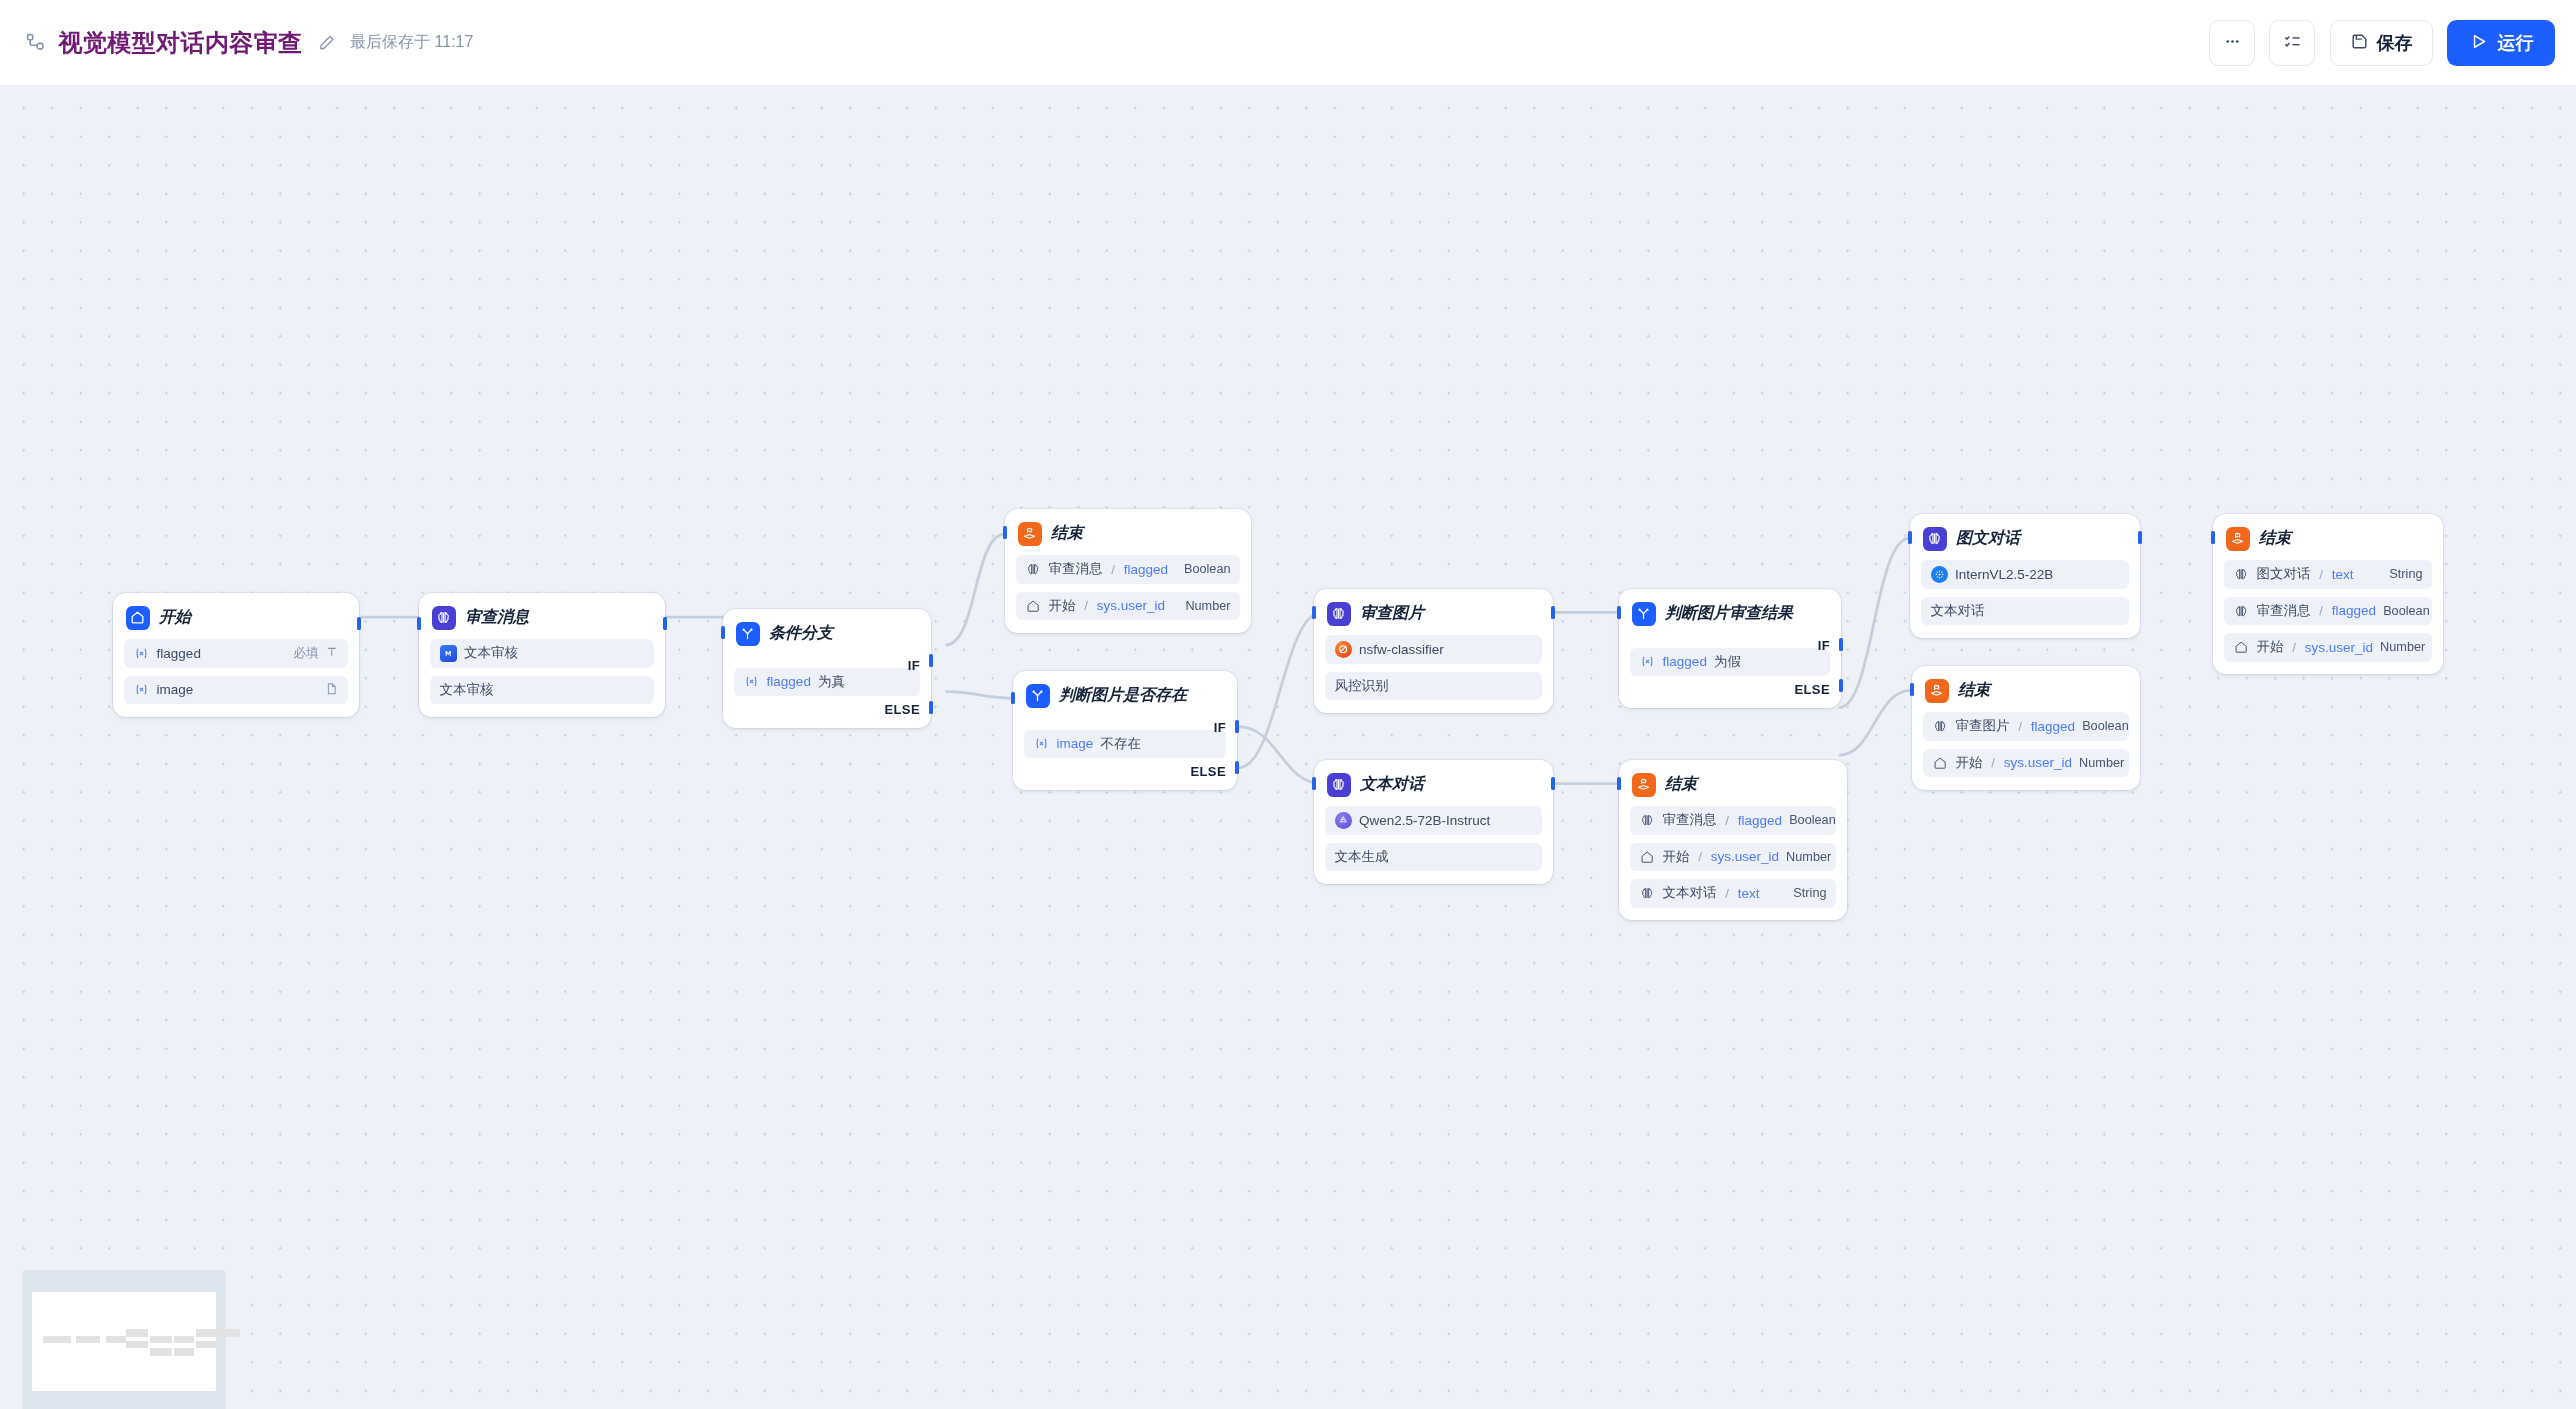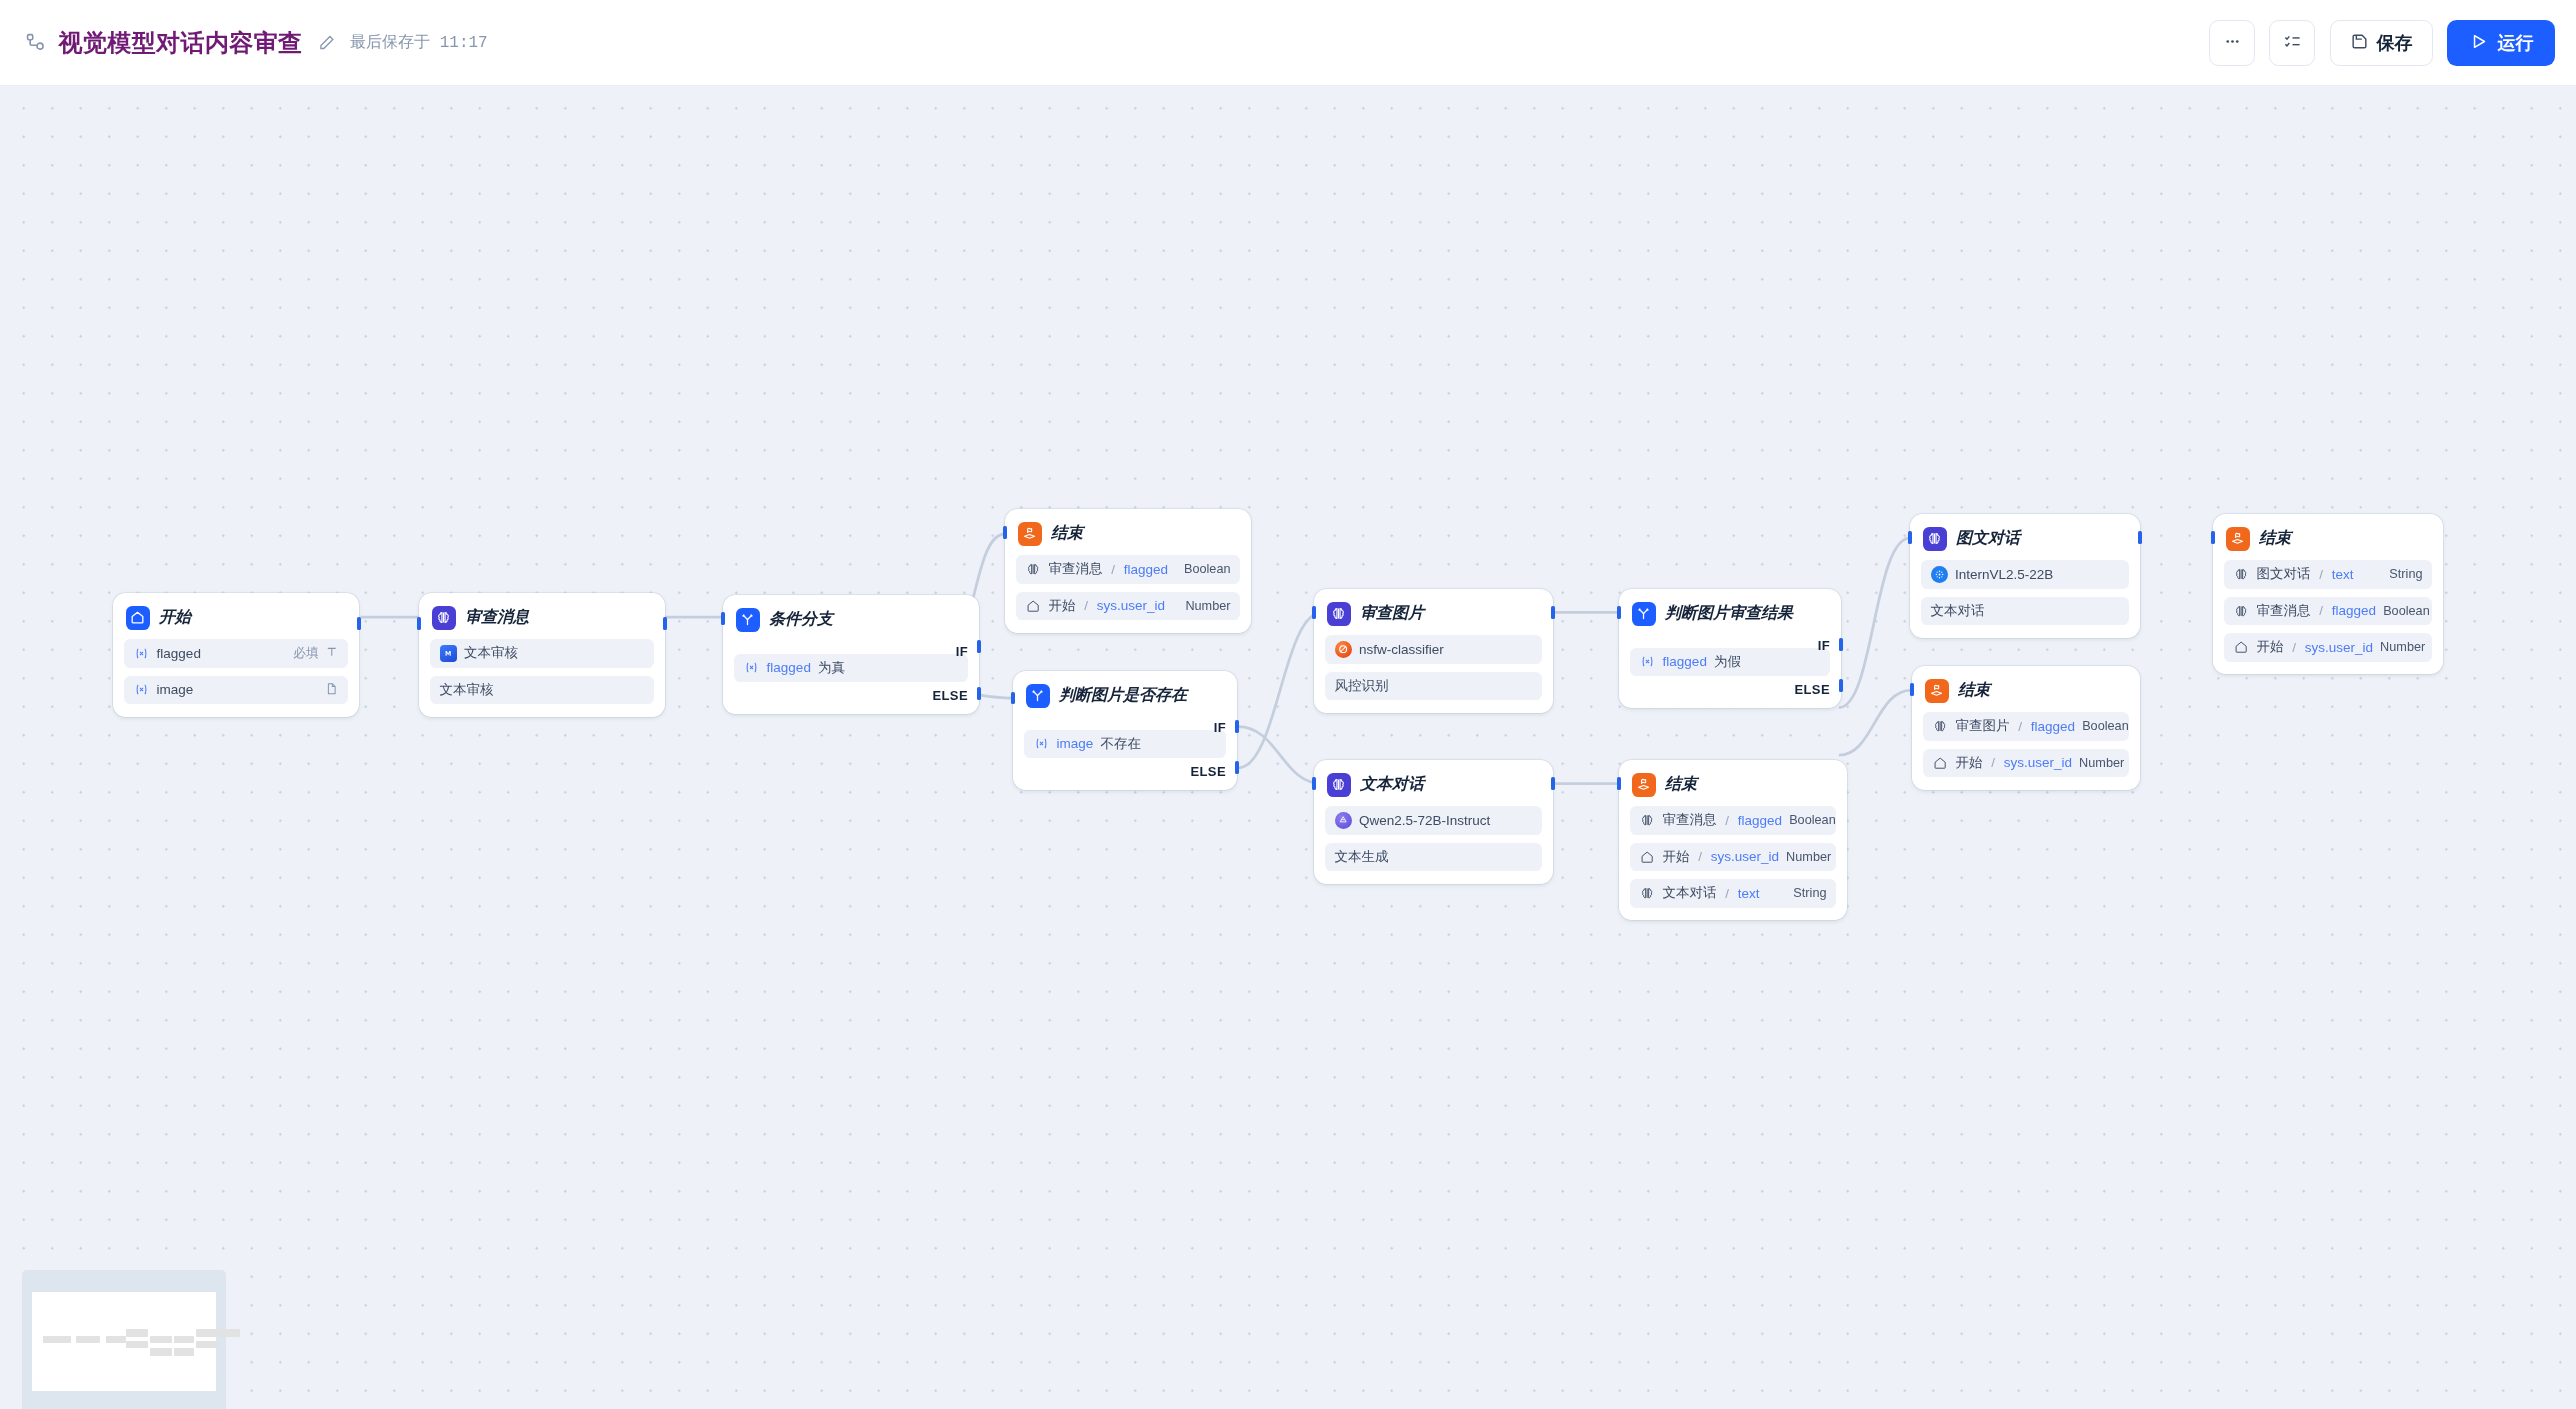--- a/index.html
+++ b/index.html
@@ -19,21 +19,21 @@
     display: flex; align-items: center;
     z-index: 40;
   }
   #topbar-left { display: flex; align-items: center; padding-left: 22px; gap: 0; }
   .wf-icon { width: 27px; height: 27px; display: flex; align-items: center; justify-content: center; color: #8796ad; }
   #app-title {
     font-size: 24px; font-weight: bold; color: #701a75;
     margin-left: 9.5px; letter-spacing: 0.4px; white-space: nowrap;
   }
   #edit-pencil { margin-left: 14.3px; width: 20.6px; height: 20.6px; color: #8796ad; display:flex; align-items:center; justify-content:center; }
-  #saved-text { margin-left: 12.7px; font-size: 16px; color: #8796ad; white-space: nowrap; font-family: Liberation Mono, monospace; }
+  #saved-text { margin-left: 12.7px; font-size: 16px; color: #8796ad; white-space: nowrap; }
 
   #topbar-right {
     margin-left: auto; display: flex; align-items: center;
     padding-right: 20.6px; gap: 14.3px;
   }
   #id-group { display: flex; align-items: center; gap: 8px; }
   #id-label { font-size: 16px; color: #8796ad; }
   #id-pill {
     display: flex; align-items: center; gap: 11px;
     background: #eef1f7; border-radius: 8px;
@@ -278,21 +278,21 @@
       </span>
       <span class="rname">文本审核</span>
     </div>
     <div class="row plain">
       <span class="rname">文本审核</span>
     </div>
     <span class="port" style="left:-2.4px; top:24px;"></span>
     <span class="port" style="right:-2.4px; top:24px;"></span>
   </div>
 
-  <div class="node" style="left:723px; top:509px; width:256px; height:119px;">
+  <div class="node" style="left:723px; top:523px; width:208px; height:119px;">
     <div class="node-head">
       <span class="nicon blue">
         <svg width="15" height="15" viewBox="0 0 24 24" fill="none" stroke="#fff" stroke-width="2" stroke-linecap="round" stroke-linejoin="round">
           <path d="M12 20V12"></path>
             <path d="M12 12L6 6"></path>
             <path d="M12 12l6-6"></path>
             <path d="M6 6H4.5M6 6V4.5"></path>
             <path d="M18 6h1.5M18 6V4.5"></path>
         </svg>
       </span>

